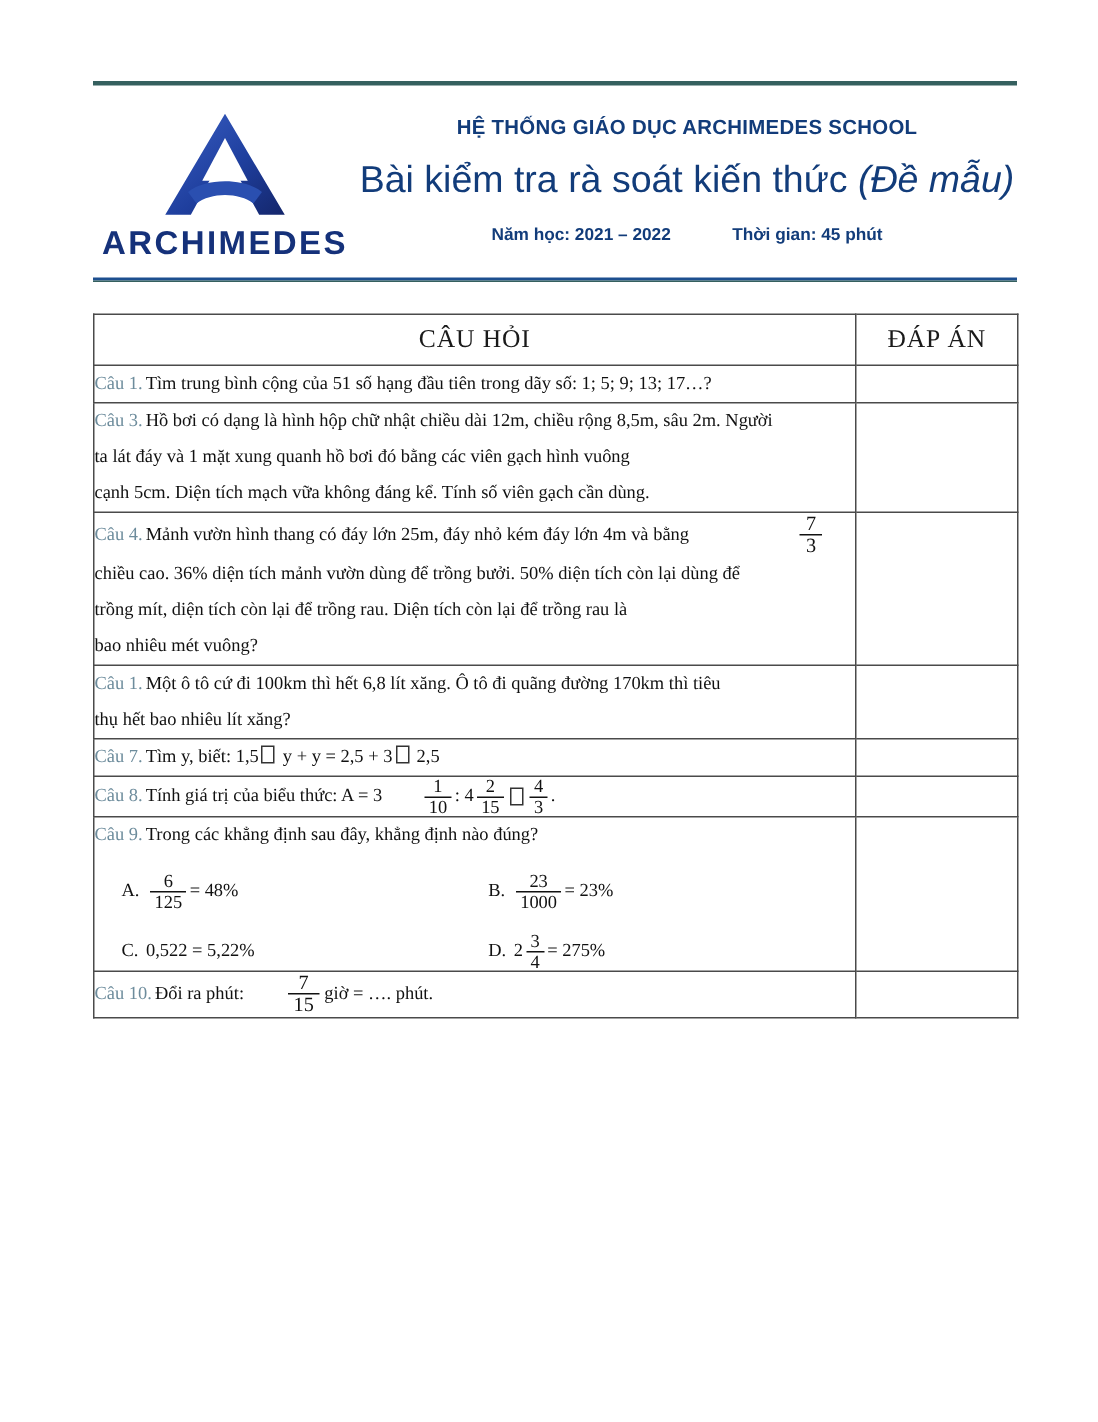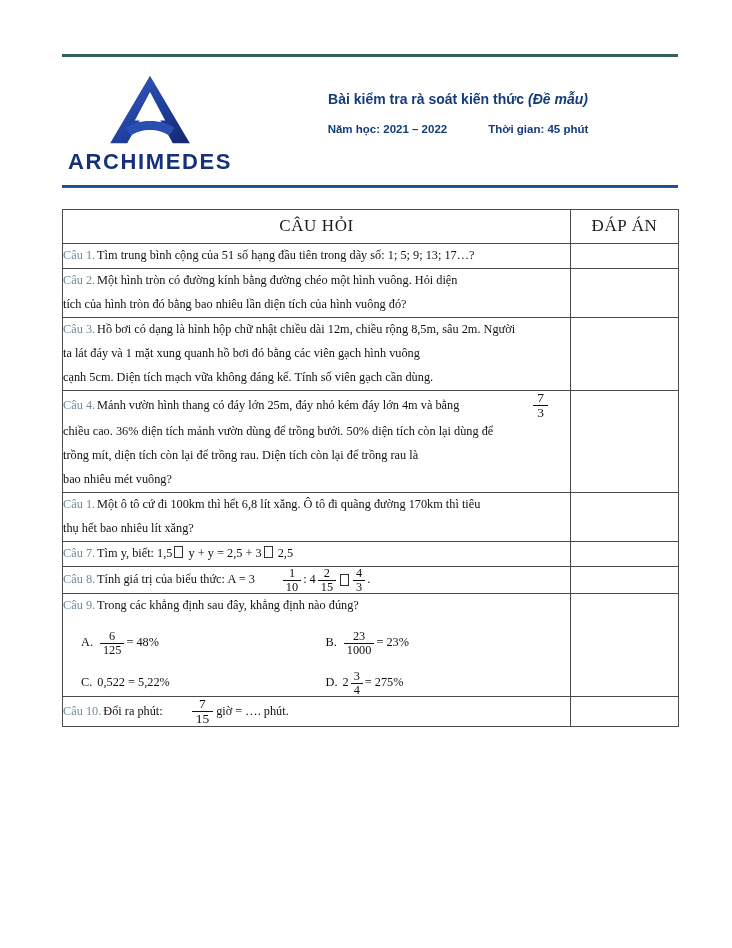--- a/index.html
+++ b/index.html
@@ -84,22 +84,22 @@
   .org-line {
     font-family: "Liberation Sans", sans-serif;
     font-weight: bold;
     font-size: 13.6px;
     color: #123c7a;
     letter-spacing: 0.2px;
     white-space: nowrap;
   }
   .title-line {
     font-family: "Liberation Sans", sans-serif;
-    font-weight: bold;
-    font-size: 14px;
+    font-weight: normal;
+    font-size: 25px;
     color: #123c7a;
     margin-top: 14px;
     white-space: nowrap;
   }
   .title-line .mau {
     font-style: italic;
   }
   .meta-line {
     margin-top: 16px;
     font-family: "Liberation Sans", sans-serif;
@@ -246,20 +246,21 @@
           </defs>
           <path d="M50 3 L92 74 L74 74 L50 30 L26 74 L8 74 Z" fill="url(#lg)"></path>
           <path d="M50 20 L66 50 L34 50 Z" fill="#ffffff"></path>
           <path d="M24 58 C36 48, 64 48, 76 58 L70 66 C60 58, 40 58, 30 66 Z" fill="#2a4fb0"></path>
           <path d="M50 26 L62 48 L38 48 Z" fill="#ffffff"></path>
         </svg>
         <div class="logo-word">ARCHIMEDES</div>
       </div>
 
       <div class="header-text">
+        <div class="org-line">HỆ THỐNG GIÁO DỤC ARCHIMEDES SCHOOL</div>
         <div class="title-line">
           <span>Bài kiểm tra rà soát kiến thức </span><span class="mau">(Đề mẫu)</span>
         </div>
         <div class="meta-line">
           <span>Năm học: 2021 – 2022</span>
           <span>Thời gian: 45 phút</span>
         </div>
       </div>
 
     </div>
@@ -280,27 +281,20 @@
       <th class="hdr">ĐÁP ÁN</th>
     </tr>
 
     <tr>
       <td class="qcell">
         <span class="clabel">Câu 1.</span><span class="qtext">Tìm trung bình cộng của 51 số hạng đầu tiên trong dãy số: 1; 5; 9; 13; 17…?</span>
       </td>
       <td class="acell"></td>
     </tr>
 
-    <tr>
-      <td class="qcell">
-        <span class="clabel">Câu 2.</span><span>Một hình tròn có đường kính bằng đường chéo một hình vuông. Hỏi diện</span>
-        <span class="line">tích của hình tròn đó bằng bao nhiêu lần diện tích của hình vuông đó?</span>
-      </td>
-      <td class="acell"></td>
-    </tr>
 
     <tr>
       <td class="qcell">
         <span class="clabel">Câu 3.</span><span>Hồ bơi có dạng là hình hộp chữ nhật chiều dài 12m, chiều rộng 8,5m, sâu 2m. Người</span>
         <span class="line">ta lát đáy và 1 mặt xung quanh hồ bơi đó bằng các viên gạch hình vuông</span>
         <span class="line">cạnh 5cm. Diện tích mạch vữa không đáng kể. Tính số viên gạch cần dùng.</span>
       </td>
       <td class="acell"></td>
     </tr>
 

